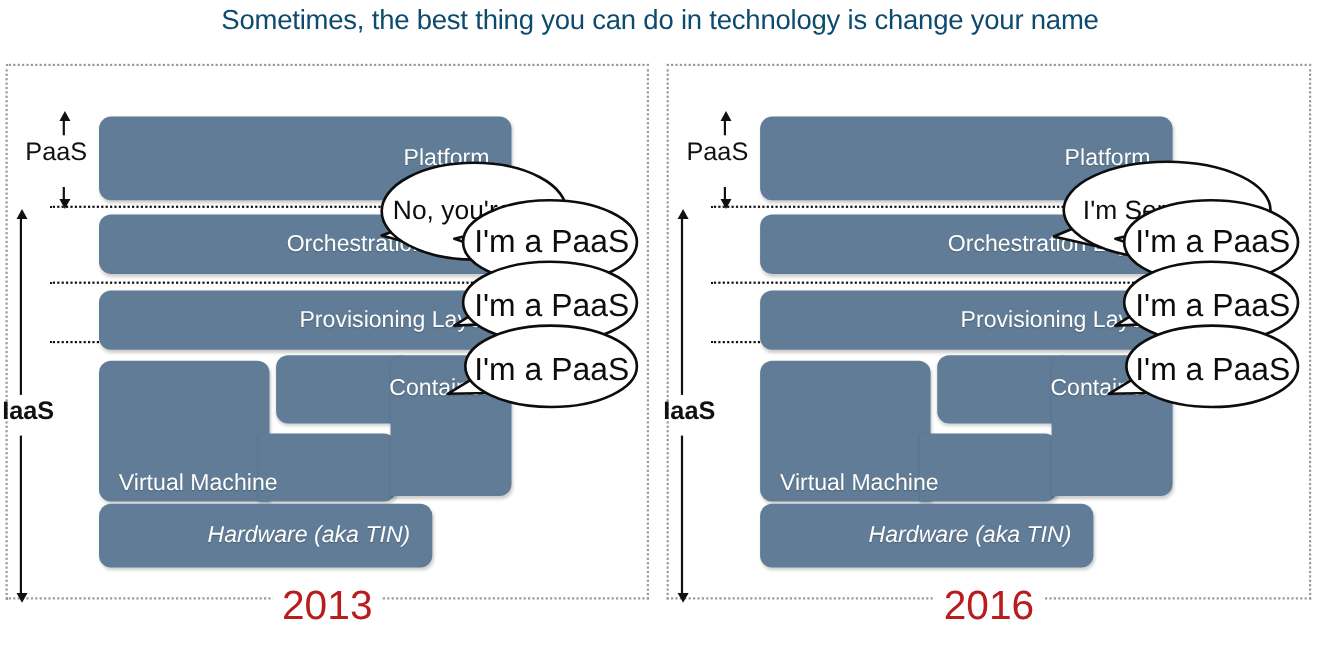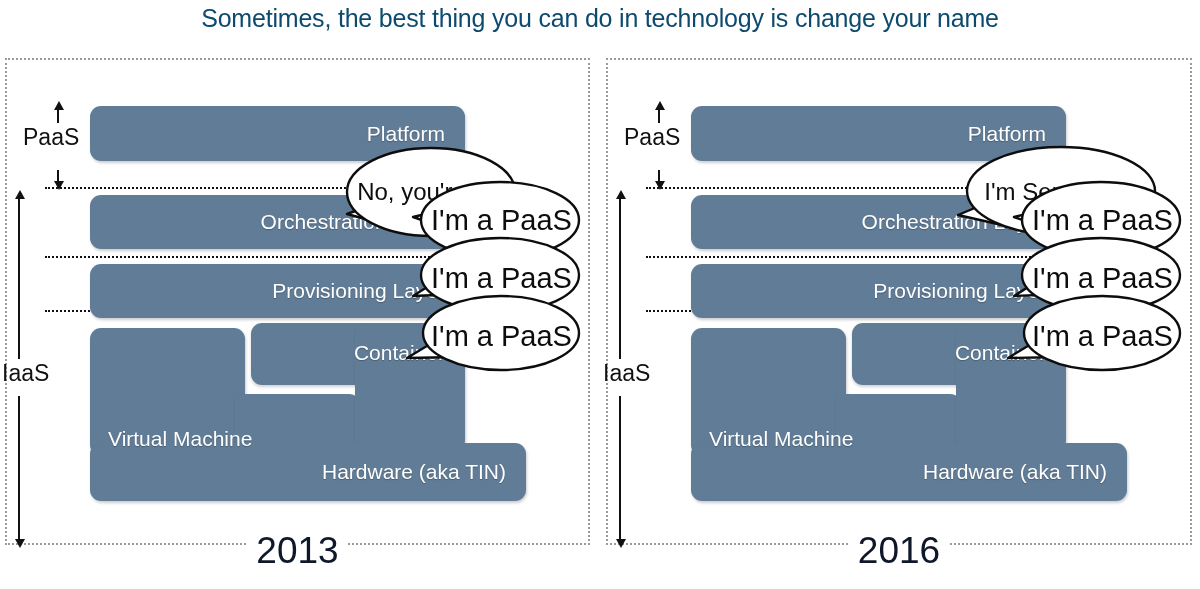--- a/index.html
+++ b/index.html
@@ -41,21 +41,21 @@
   #panel-2013 { left: 5px;   width: 585px; }
   #panel-2016 { left: 606px; width: 586px; }
 
   .panel-year {
     position: absolute;
     bottom: -26px;
     left: 0;
     width: 100%;
     text-align: center;
     font-size: 37px;
-    color: #0f172a;
+    color: #b91c1c;
     line-height: 1;
   }
   .panel-year span {
     background: #ffffff;
     padding: 0 8px;
     display: inline-block;
   }
 
   
   .stack {
@@ -79,24 +79,24 @@
     right: 20px;
     top: 50%;
     transform: translateY(-50%);
     white-space: nowrap;
     color: #ffffff;
     font-size: 21px;
     text-shadow: 0 1px 1px rgba(0,0,0,0.25);
   }
 
   
-  .box-platform      { left: 5px;   top: 46px;  width: 375px; height: 55px; }
+  .box-platform      { left: 5px;   top: 46px;  width: 375px; height: 76px; }
   .box-orchestration { left: 5px;   top: 135px; width: 375px; height: 54px; }
   .box-provisioning  { left: 5px;   top: 204px; width: 375px; height: 54px; }
-  .box-hardware      { left: 5px;   top: 383px; width: 436px; height: 58px; }
+  .box-hardware      { left: 5px;   top: 398px; width: 303px; height: 58px; font-style: italic; }
   .box-container-wrap {
     position: absolute;
     left: 166px; top: 263px; width: 214px; height: 128px;
   }
   .cnt-col {
     position: absolute;
     background: #607c96;
     left: 104px; top: 0; width: 110px; height: 128px;
     border-radius: 11px 11px 11px 0;
     box-shadow: 1px 2px 3px rgba(0,0,0,0.20);
@@ -179,21 +179,21 @@
   
   .paas-up-head   { left: 47px; top: 41px; }
   .paas-up-line   { left: 49.5px; top: 50px; height: 13px; }
   .paas-down-line { left: 49.5px; top: 110px; height: 13px; }
   .paas-down-head { left: 47px; top: 121px; }
   .paas-text      { left: 6px; top: 64px; margin-left: 10px; }
 
   
   .iaas-up-head   { left: 8px; top: 130px; }
   .iaas-line-a    { left: 10.5px; top: 139px; height: 160px; }
-  .iaas-text      { left: -5px; top: 300px; }
+  .iaas-text      { left: -5px; top: 300px; font-weight: bold; }
   .iaas-line-b    { left: 10.5px; top: 336px; height: 145px; }
   .iaas-down-head { left: 8px; top: 479px; }
 
   
   .bubble {
     position: absolute;
     z-index: 10;
   }
   .bubble svg { display: block; overflow: visible; }
   .bubble-text {

